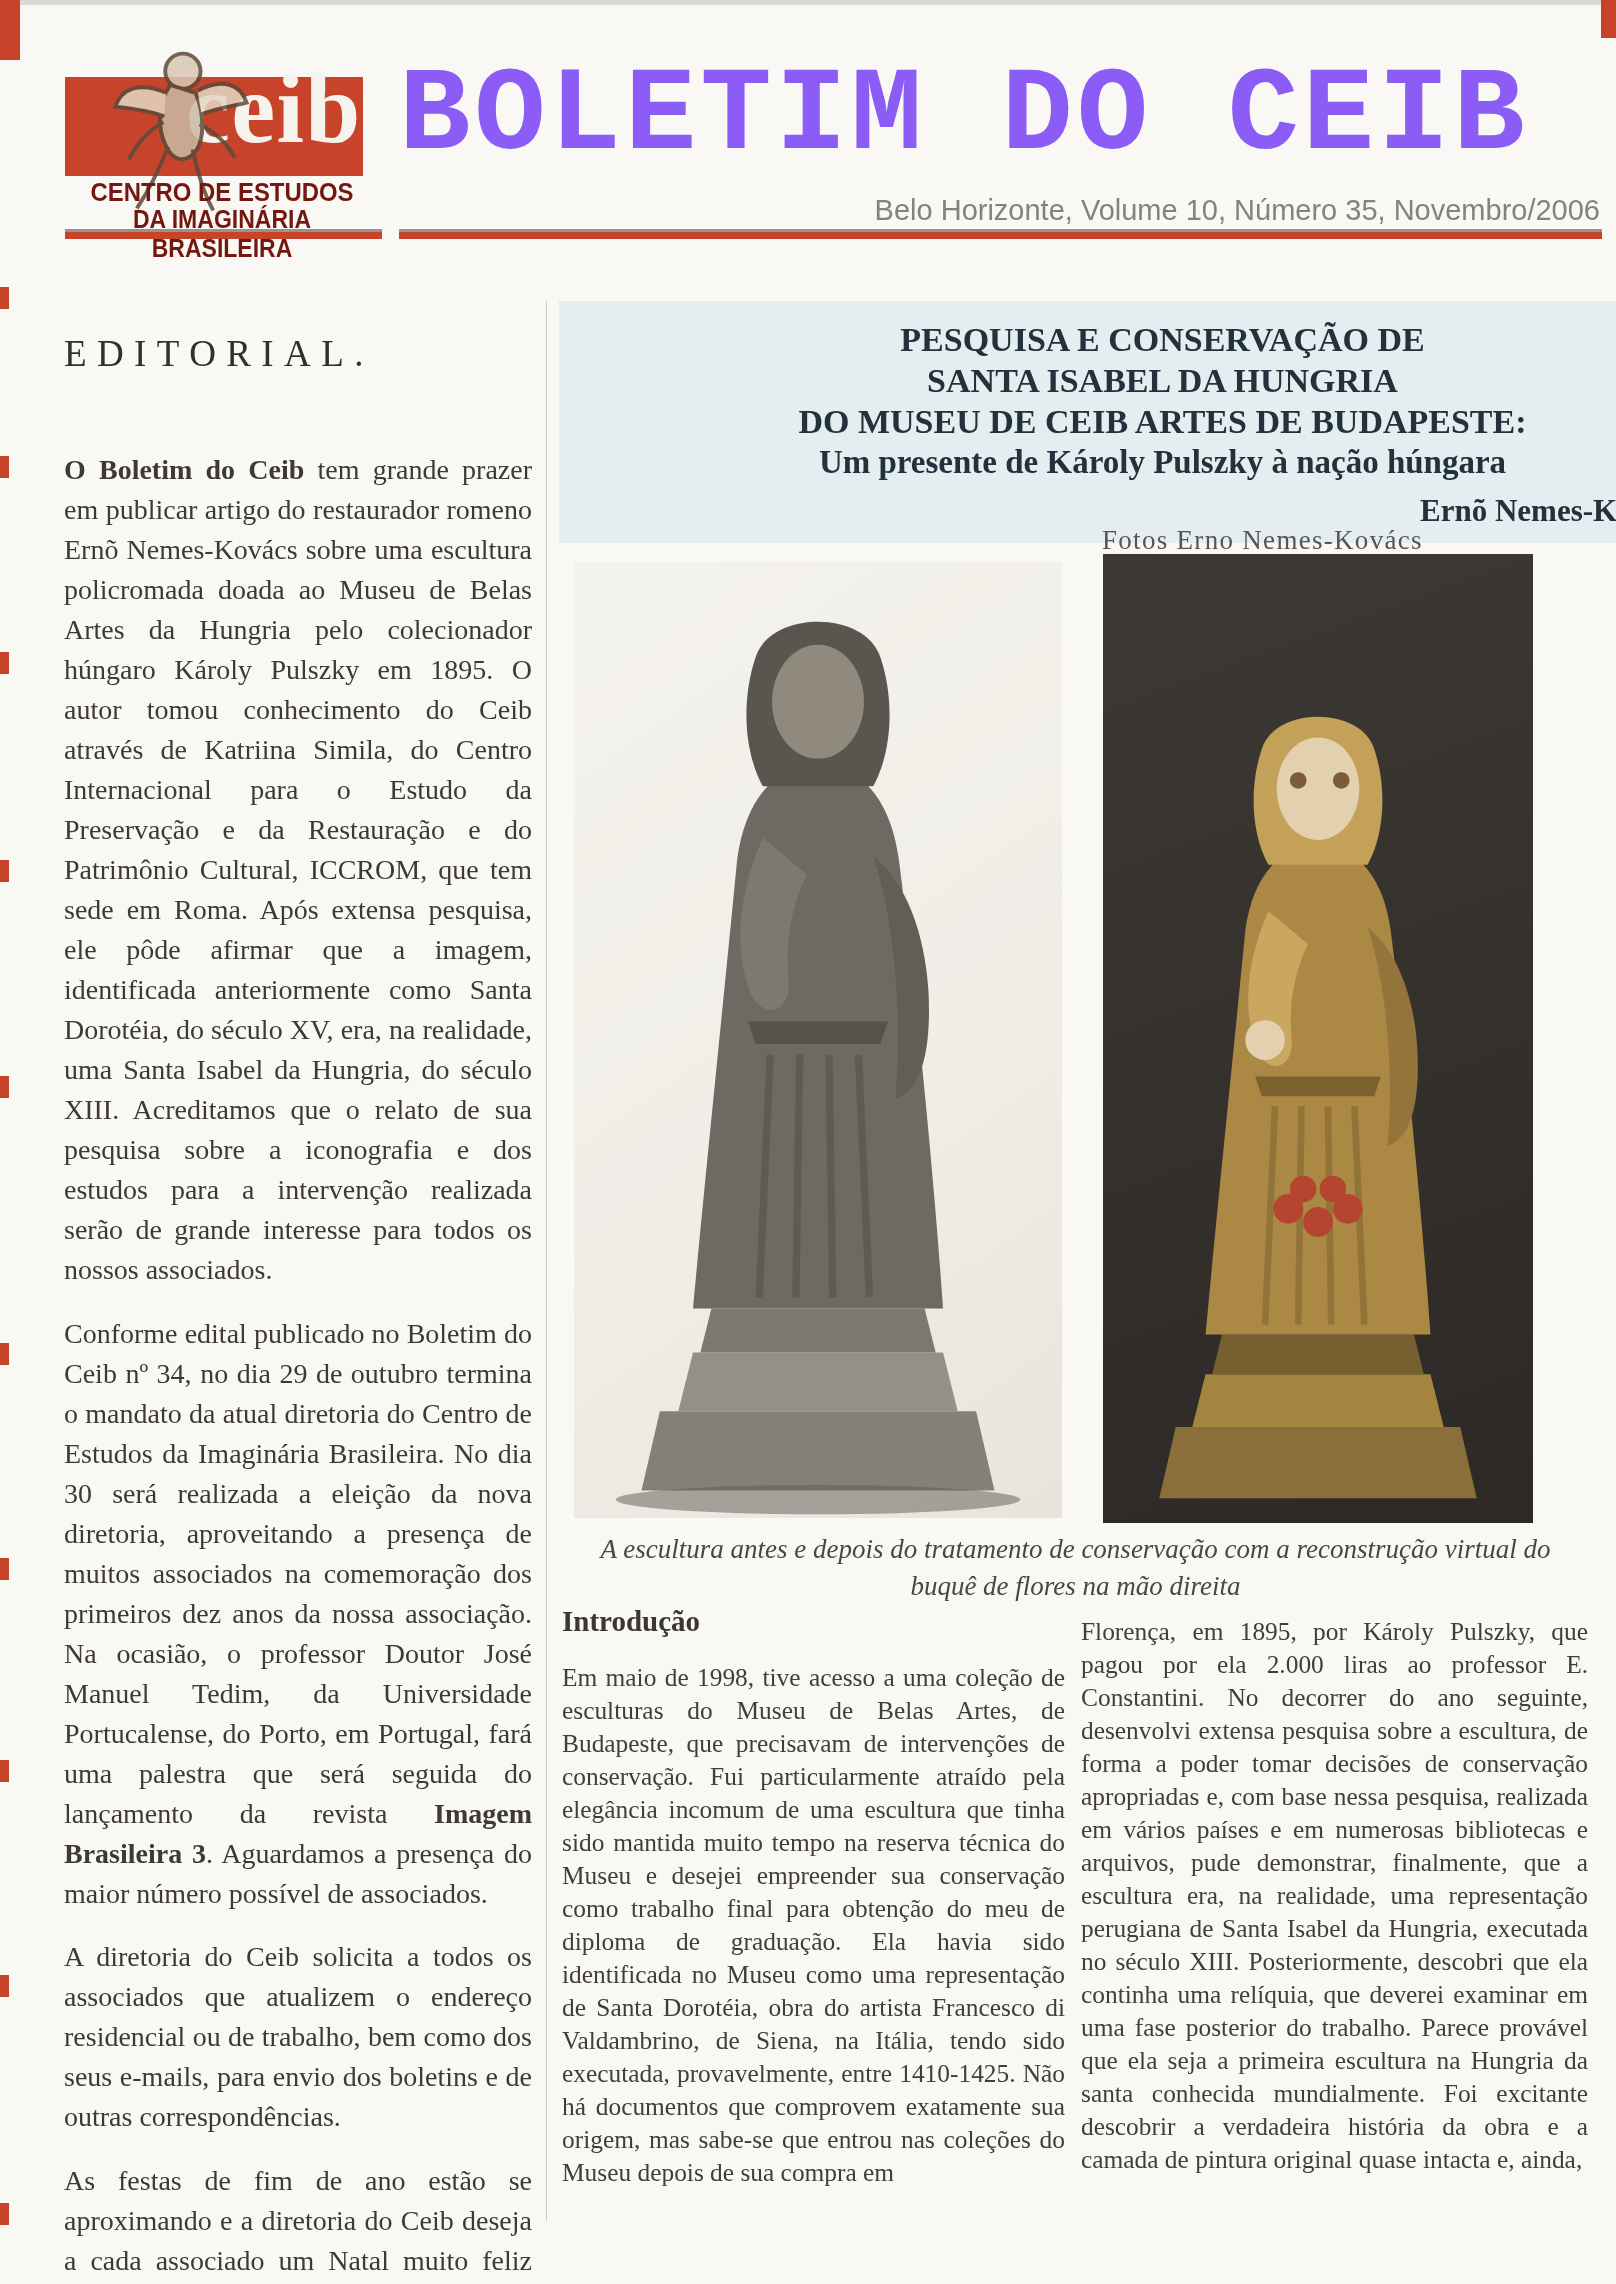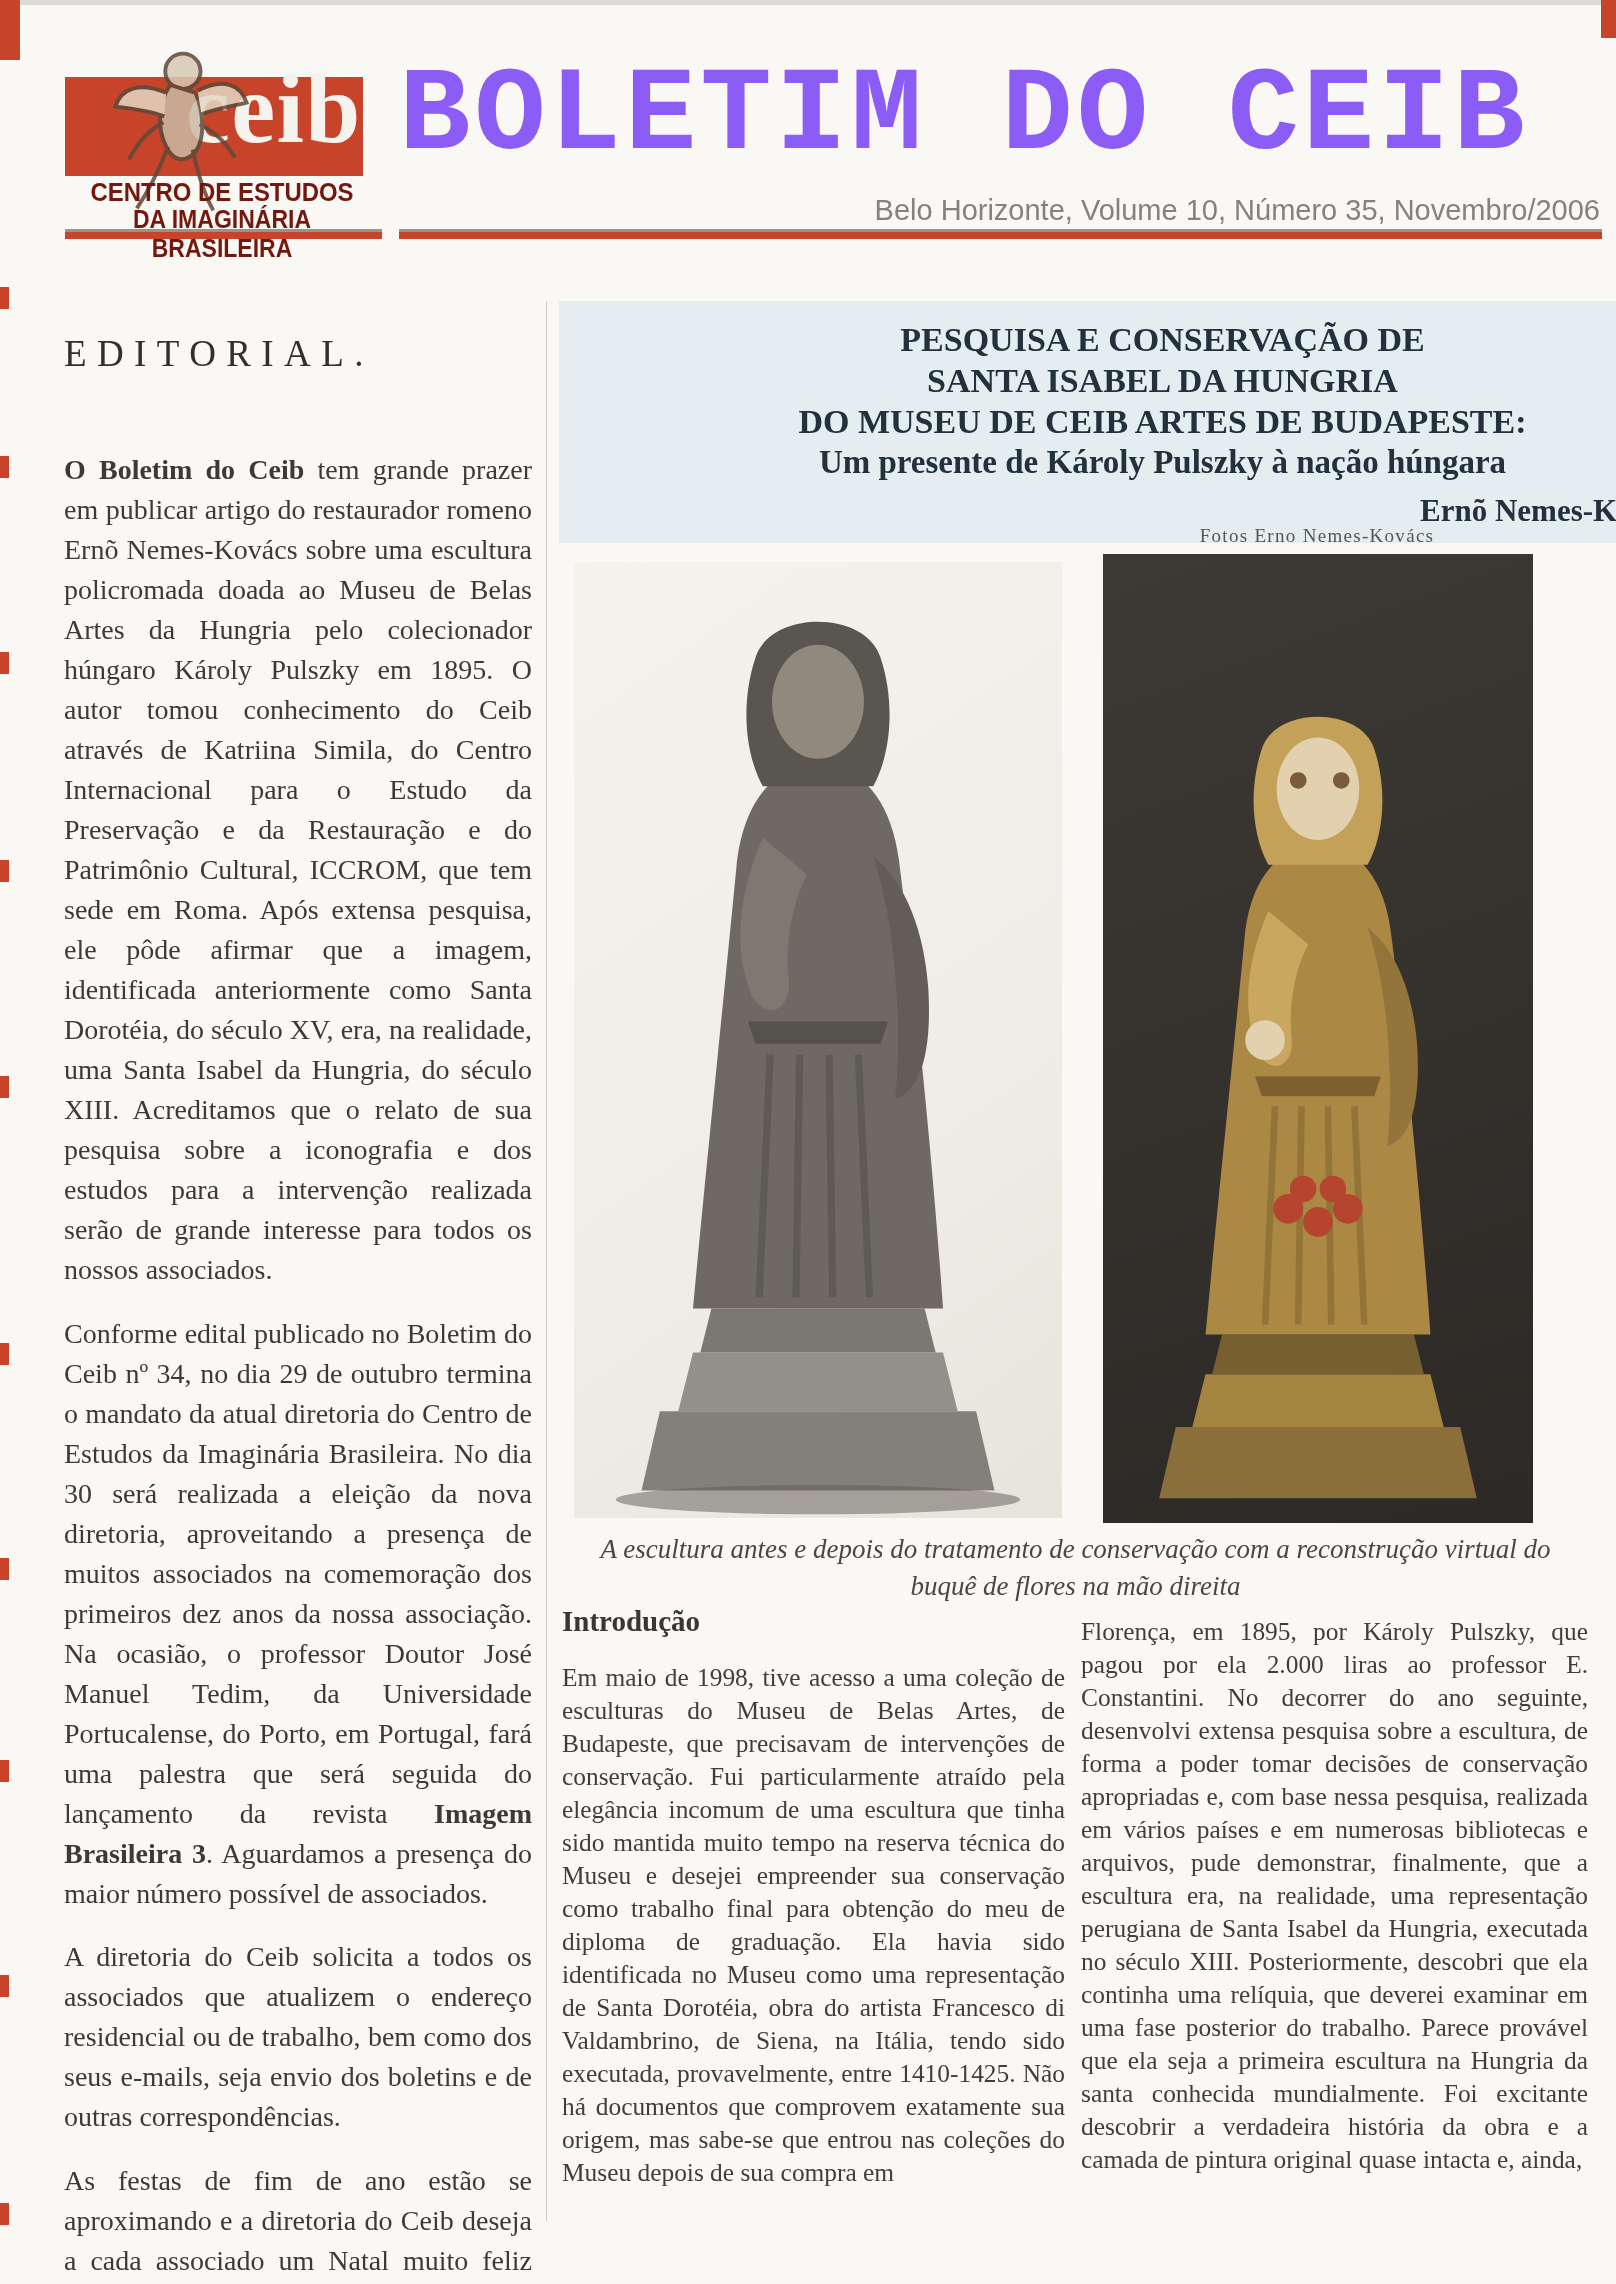--- a/index.html
+++ b/index.html
@@ -64,22 +64,22 @@
     text-align:center;font-weight:bold;color:#22313b;
     font-size:34px;line-height:41px;
   }
   .title-block .tl.first{padding-top:18px;}
   .title-block .tl.sub{font-size:33px;}
   .title-block .author{
     text-align:right;padding-right:61px;font-weight:bold;
     font-size:31px;color:#22313b;margin-top:10.4px;
   }
   .photo-credit{
-    position:absolute;left:1102px;top:525px;width:430px;text-align:center;
-    font-size:19px;color:#58554f;letter-spacing:1.3px;
+    position:absolute;left:1102px;top:525px;width:430px;text-align:left;
+    font-size:27px;color:#58554f;letter-spacing:1.3px;
   }
   .photo{position:absolute;}
   .photo.before{left:574px;top:562px;width:488px;height:956px;
     background:linear-gradient(145deg,#f4f2ec 0%,#efede6 60%,#e7e4db 100%);}
   .photo.after{left:1103px;top:554px;width:430px;height:969px;
     background:linear-gradient(160deg,#3d3935 0%,#34302c 55%,#2c2926 100%);}
   .photo svg{width:100%;height:100%;display:block;}
   .caption{
     position:absolute;left:567px;top:1531px;width:1017px;text-align:center;
     font-style:italic;font-size:27px;line-height:37px;color:#4a4742;
@@ -127,21 +127,21 @@
   <div class="masthead">BOLETIM DO CEIB</div>
   <div class="issue-line">Belo Horizonte, Volume 10, Número 35, Novembro/2006</div>
   <div class="rule left"></div>
   <div class="rule right"></div>
 </div>
 
 <div class="editorial">
   <h2 class="editorial-heading">EDITORIAL.</h2>
   <p><b>O Boletim do Ceib</b><span> tem grande prazer em publicar artigo do restaurador romeno Ernõ Nemes-Kovács sobre uma escultura policromada doada ao Museu de Belas Artes da Hungria pelo colecionador húngaro Károly Pulszky em 1895. O autor tomou conhecimento do Ceib através de Katriina Simila, do Centro Internacional para o Estudo da Preservação e da Restauração e do Patrimônio Cultural, ICCROM, que tem sede em Roma. Após extensa pesquisa, ele pôde afirmar que a imagem, identificada anteriormente como Santa Dorotéia, do século XV, era, na realidade, uma Santa Isabel da Hungria, do século XIII. Acreditamos que o relato de sua pesquisa sobre a iconografia e dos estudos para a intervenção realizada serão de grande interesse para todos os nossos associados.</span></p>
   <p><span>Conforme edital publicado no Boletim do Ceib nº 34, no dia 29 de outubro termina o mandato da atual diretoria do Centro de Estudos da Imaginária Brasileira. No dia 30 será realizada a eleição da nova diretoria, aproveitando a presença de muitos associados na comemoração dos primeiros dez anos da nossa associação. Na ocasião, o professor Doutor José Manuel Tedim, da Universidade Portucalense, do Porto, em Portugal, fará uma palestra que será seguida do lançamento da revista </span><b>Imagem Brasileira 3</b><span>. Aguardamos a presença do maior número possível de associados.</span></p>
-  <p>A diretoria do Ceib solicita a todos os associados que atualizem o endereço residencial ou de trabalho, bem como dos seus e-mails, seja envio dos boletins e de outras correspondências.</p>
+  <p>A diretoria do Ceib solicita a todos os associados que atualizem o endereço residencial ou de trabalho, bem como dos seus e-mails, para envio dos boletins e de outras correspondências.</p>
   <p>As festas de fim de ano estão se aproximando e a diretoria do Ceib deseja a cada associado um Natal muito feliz juntamente com seus familiares e um ano de 2007 cheio de alegrias e realizações.</p>
 </div>
 
 <div class="col-divider"></div>
 
 <div class="title-block">
   <div class="tl first">PESQUISA E CONSERVAÇÃO DE</div>
   <div class="tl">SANTA ISABEL DA HUNGRIA</div>
   <div class="tl">DO MUSEU DE CEIB ARTES DE BUDAPESTE:</div>
   <div class="tl sub">Um presente de Károly Pulszky à nação húngara</div>

